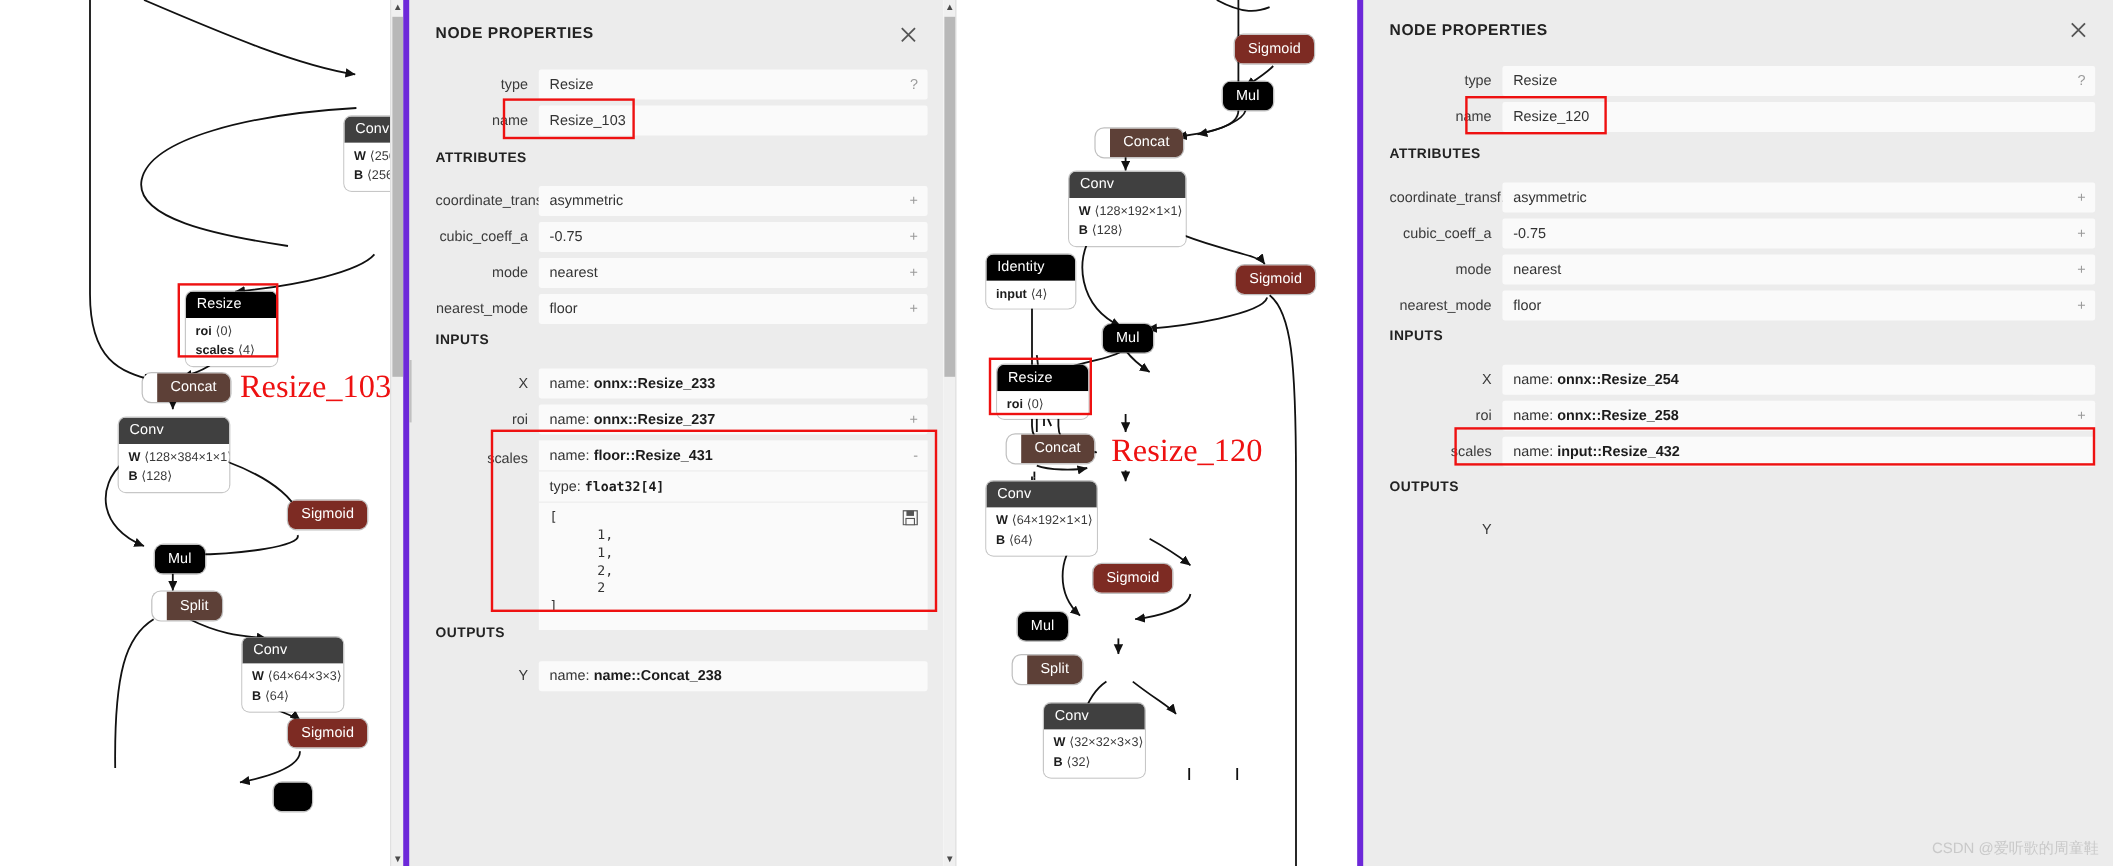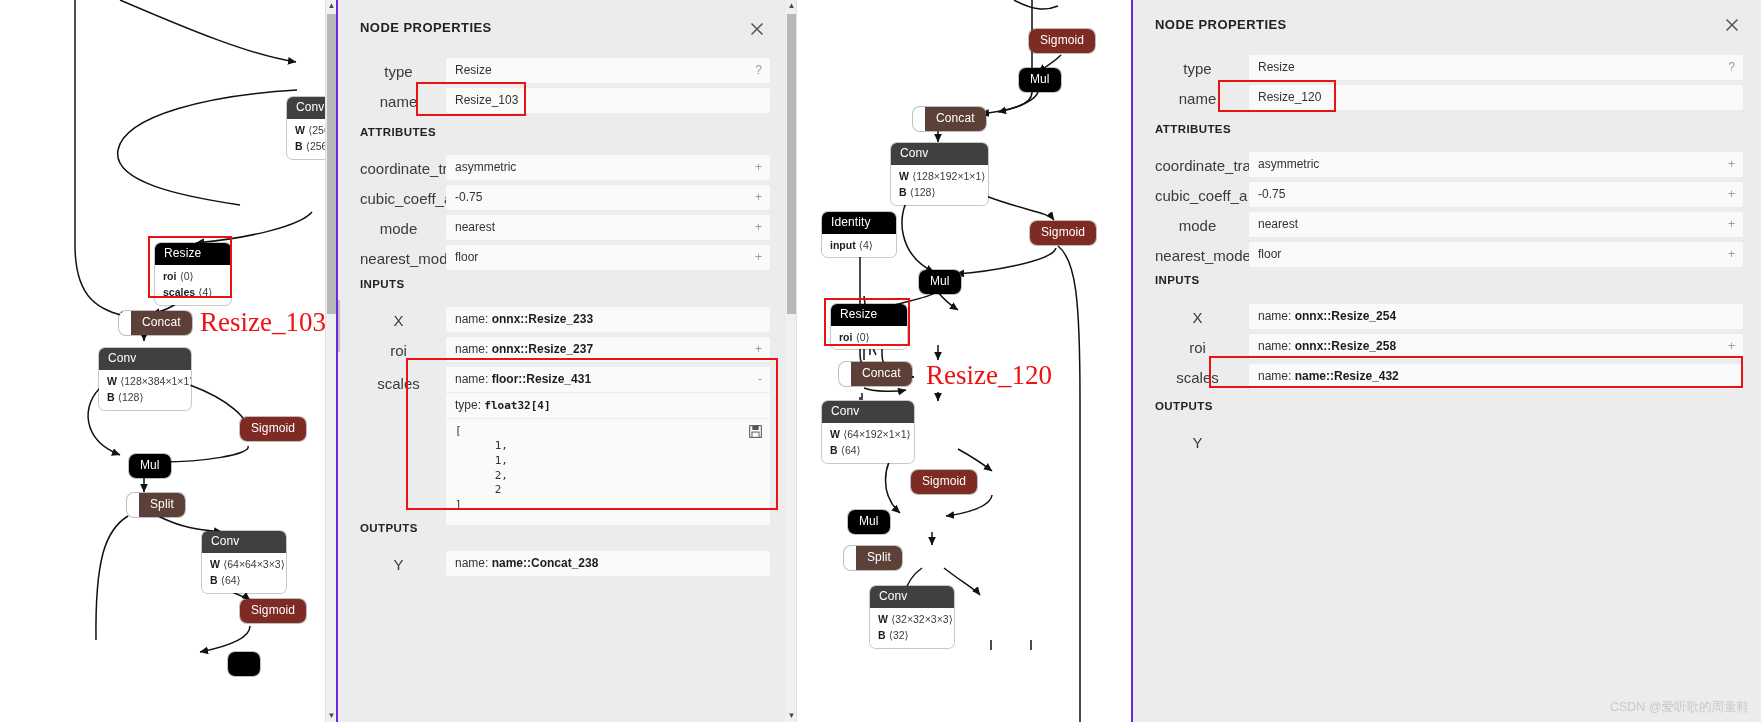--- a/index.html
+++ b/index.html
@@ -87,21 +87,21 @@
   .gscroll .arrow.up { top: 0; }
   .gscroll .arrow.dn { bottom: 0; }
   .gscroll .thumb {
     position: absolute; left: 1px; width: 9px; background: #b8b8b8;
   }
 
   
   .panel {
     position: absolute; top: 0; height: 722px;
     background: #ececec;
-    border-left: 2px solid #6d28d9;
+    border-left: 5px solid #6d28d9;
     z-index: 10;
     overflow: hidden;
   }
   #panel-left  { left: 336px; width: 450px; }
   #panel-right { left: 1131px; width: 630px; }
 
   .panel-title {
     position: absolute; left: 22px;
     font-size: 13px; font-weight: bold; color: #222;
     letter-spacing: .45px;
@@ -116,22 +116,22 @@
     font-size: 11.5px; font-weight: bold; color: #222;
     letter-spacing: .4px;
   }
 
   .prop-row {
     display: flex; align-items: stretch;
     margin-bottom: 5px;
   }
   .prop-label {
     flex: 0 0 auto;
-    text-align: center;
-    font-size: 15px;
+    text-align: right;
+    font-size: 12px;
     color: #3a3a3a;
     padding: 5px 9px 0 0;
     white-space: nowrap;
     overflow: hidden;
   }
   .prop-value {
     flex: 1 1 auto;
     background: #fafafa;
     border-radius: 2px;
     padding: 5px 8px 6px 9px;
@@ -612,21 +612,21 @@
       <div class="prop-row">
         <div class="prop-label" style="width:94px;">roi</div>
         <div class="prop-value">
           <span>name: </span><b>onnx::Resize_258</b>
           <span class="tiny-mark">+</span>
         </div>
       </div>
       <div class="prop-row">
         <div class="prop-label" style="width:94px;">scales</div>
         <div class="prop-value">
-          <span>name: </span><b>name::Resize_432</b>
+          <span>name: </span><b>input::Resize_432</b>
         </div>
       </div>
     </div>
 
     <div class="section-hdr" style="position:absolute; left:22px; top:400px;">OUTPUTS</div>
 
     <div style="position:absolute; left:22px; top:429px; width:588px;">
       <div class="prop-row">
         <div class="prop-label" style="width:94px;">Y</div>
       </div>

